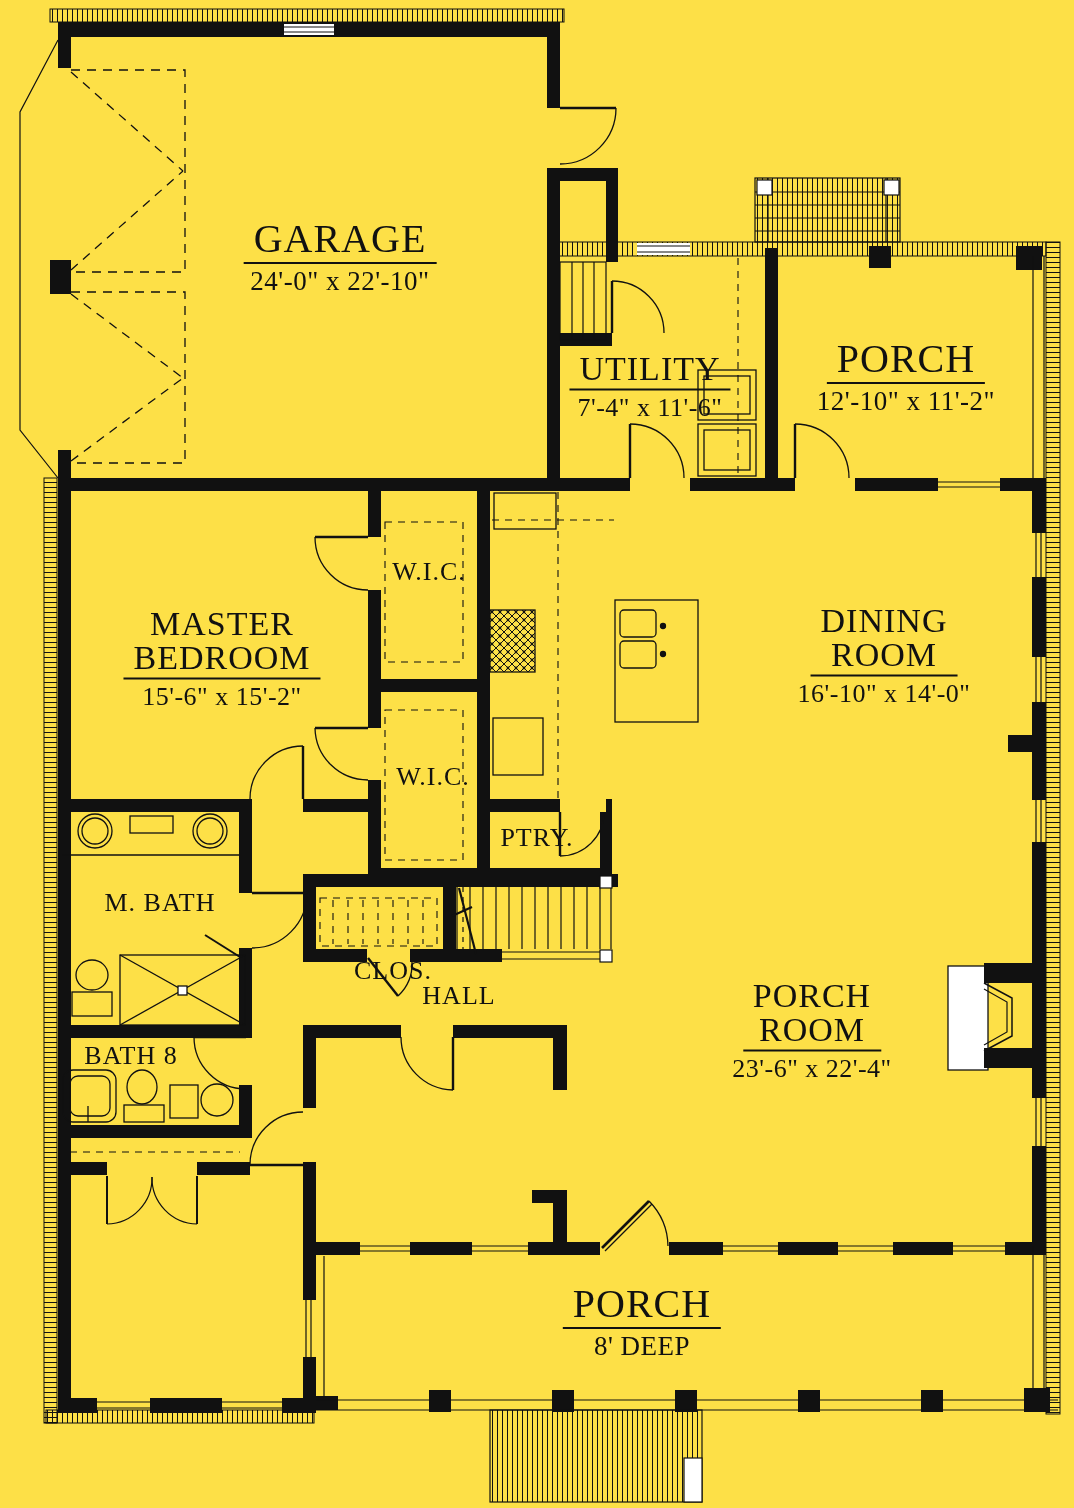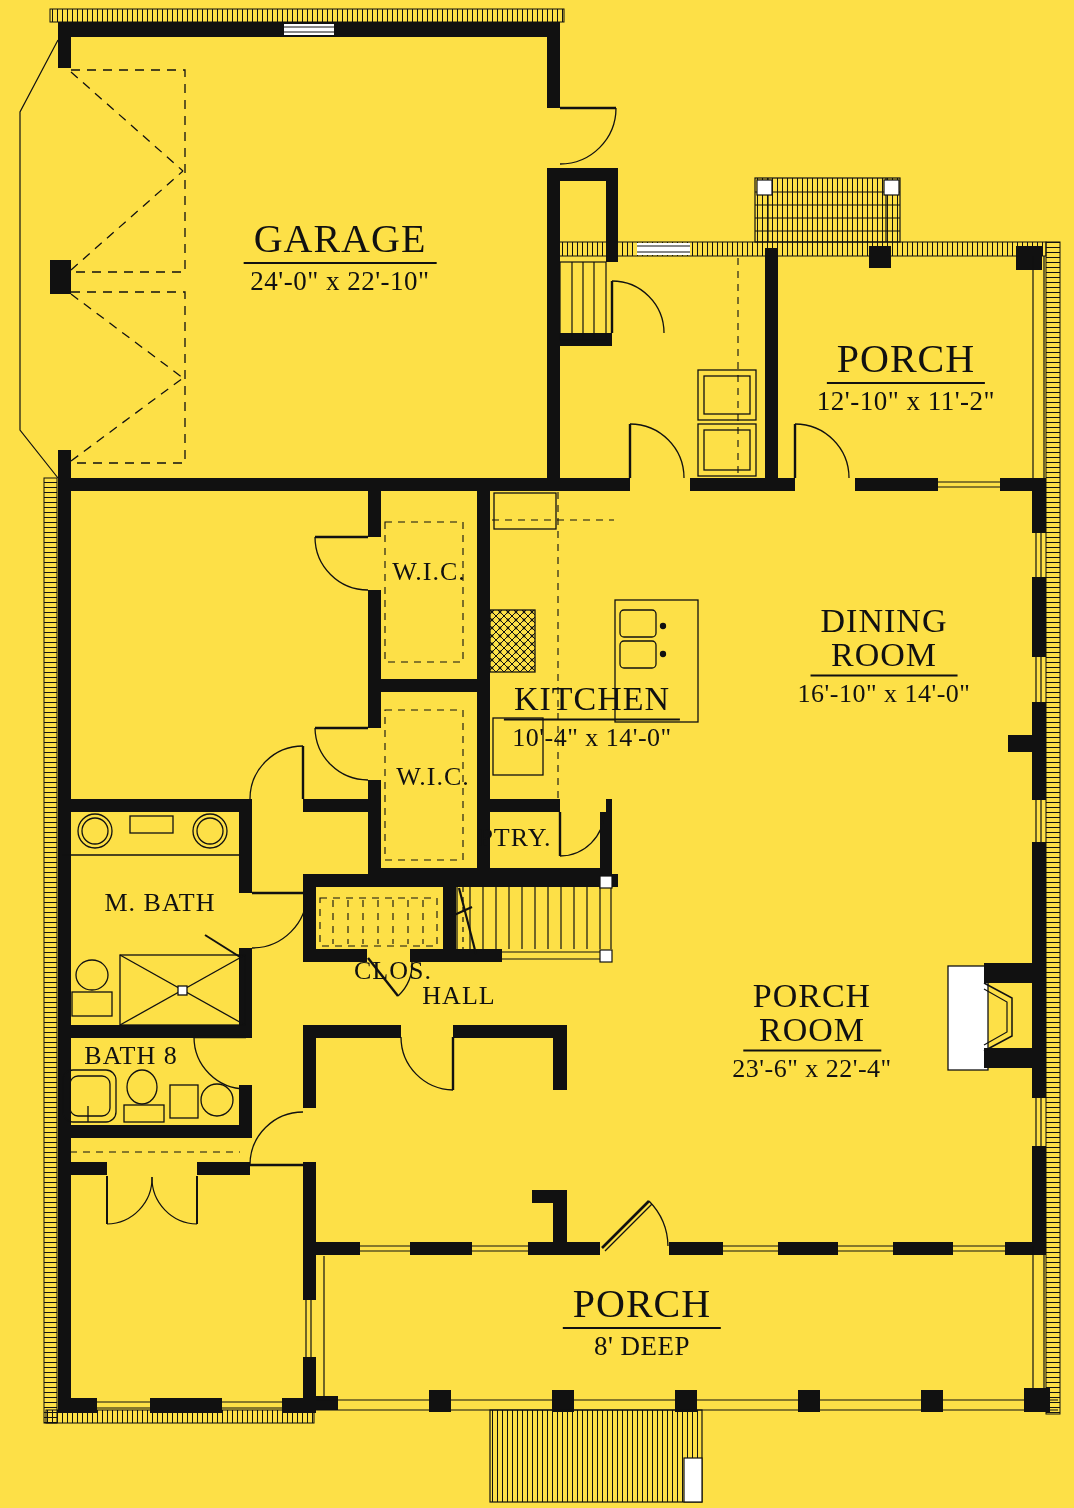--- a/index.html
+++ b/index.html
@@ -366,49 +366,56 @@
     <rect x="490" y="1410" width="212" height="92" fill="url(#hv)"></rect>
     <rect x="684" y="1458" width="18" height="44" fill="#fff"></rect>
   </g>
 </svg>
 
 <div class="room-label lg u" style="left:340px;top:257px">
   <div class="room-name"><div>GARAGE</div></div>
   <div class="room-dims">24'-0" x 22'-10"</div>
 </div>
 
+<div class="room-label md u" style="left:650px;top:386px">
+  <div class="room-name"><div>UTILITY</div></div>
+  <div class="room-dims">7'-4" x 11'-6"</div>
+</div>
 
 <div class="room-label lg u" style="left:906px;top:377px">
   <div class="room-name"><div>PORCH</div></div>
   <div class="room-dims">12'-10" x 11'-2"</div>
 </div>
 
+<div class="room-label md u" style="left:222px;top:658px">
+  <div class="room-name">
+    <div>MASTER</div>
+    <div>BEDROOM</div>
+  </div>
+  <div class="room-dims">15'-6" x 15'-2"</div>
+</div>
 
 <div class="room-label sm" style="left:429px;top:572px">
   <div class="room-name"><div>W.I.C.</div></div>
 </div>
 
 <div class="room-label sm" style="left:433px;top:777px">
   <div class="room-name"><div>W.I.C.</div></div>
 </div>
 
-<div class="room-label md u" style="left:592px;top:716px">
-  <div class="room-name"><div>KITCHEN</div></div>
-  <div class="room-dims">10'-4" x 14'-0"</div>
-</div>
 
 <div class="room-label md u" style="left:884px;top:655px">
   <div class="room-name">
     <div>DINING</div>
     <div>ROOM</div>
   </div>
   <div class="room-dims">16'-10" x 14'-0"</div>
 </div>
 
-<div class="room-label sm" style="left:515px;top:838px">
+<div class="room-label sm" style="left:537px;top:838px">
   <div class="room-name"><div>PTRY.</div></div>
 </div>
 
 <div class="room-label sm" style="left:160px;top:903px">
   <div class="room-name"><div>M. BATH</div></div>
 </div>
 
 <div class="room-label sm" style="left:393px;top:971px">
   <div class="room-name"><div>CLOS.</div></div>
 </div>

